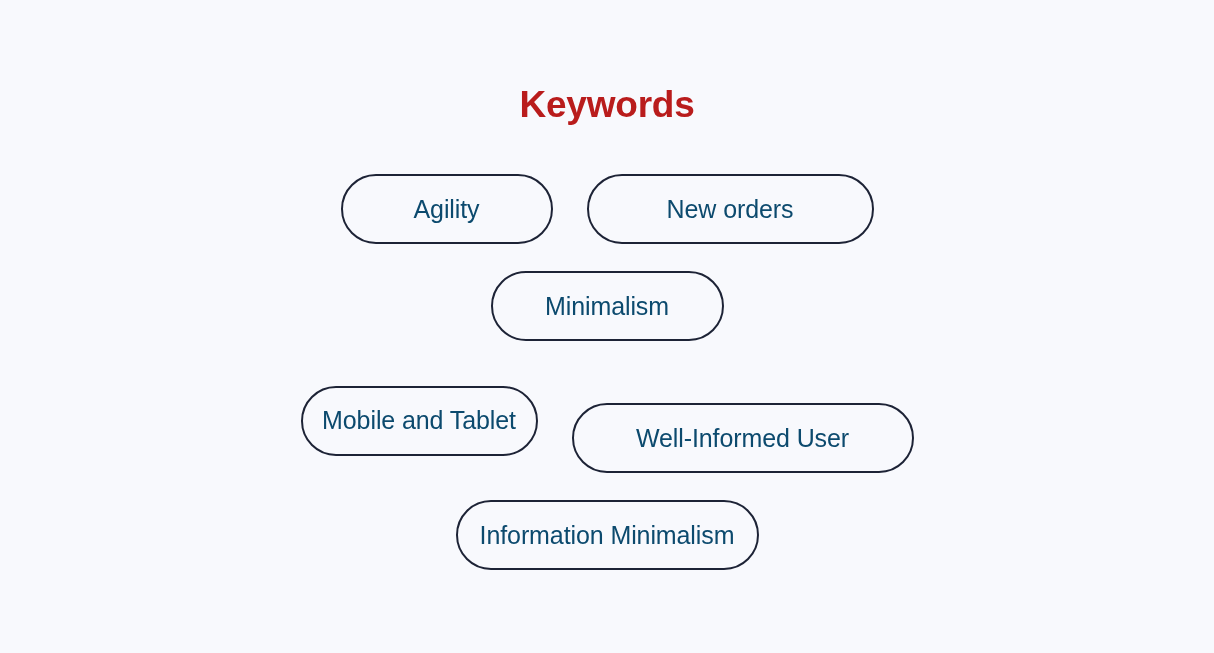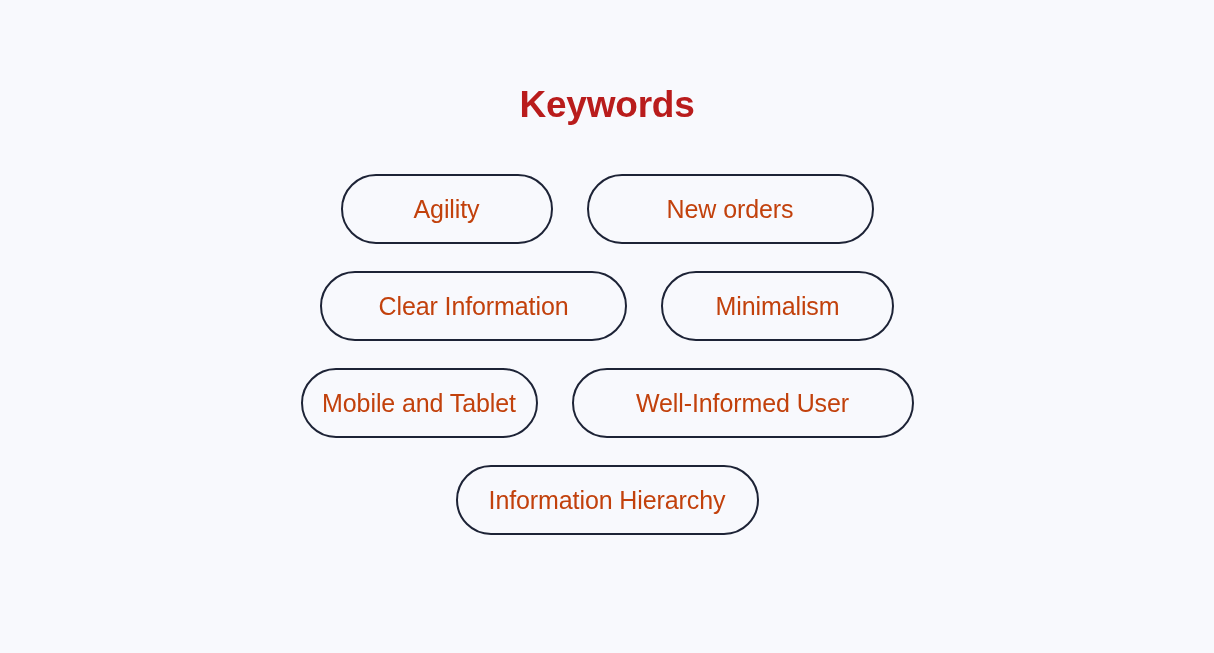--- a/index.html
+++ b/index.html
@@ -50,66 +50,65 @@
   }
   .pill {
     height: 70px;
     box-sizing: border-box;
     border: 2px solid #1d2336;
     border-radius: 40px;
     background: transparent;
     display: flex;
     align-items: center;
     justify-content: center;
-    color: #c2410c;
+    color: #0c4a6e;
     font-size: 25px;
     font-weight: 400;
     letter-spacing: -0.1px;
     white-space: nowrap;
     line-height: 1;
   }
   
   .row-0 .pill { margin: 0 17px; }
   .row-1 .pill { margin: 0 17px; }
   .row-2 .pill { margin: 0 17px; }
   .row-3 .pill { margin: 0 17px; }
 
   .pill.w-agility      { width: 212px; }
   .pill.w-neworders    { width: 287px; }
   .pill.w-optimization { width: 208px; }
   .pill.w-clearinfo    { width: 307px; }
   .pill.w-minimalism   { width: 233px; }
   .pill.w-mobiletablet { width: 237px; }
-  .pill.w-wellinformed { width: 342px; }
+  .pill.w-wellinformed { width: 342px; margin-top: 35px; }
   .pill.w-newfeatures  { width: 248px; }
   .pill.w-intuitive    { width: 164px; }
   .pill.w-infohier     { width: 303px; }
 </style>
 </head>
 <body>
 
 <div class="canvas">
 
   <div class="page-title">Keywords</div>
 
   <div class="keyword-rows">
 
     <div class="keyword-row row-0">
       <div class="pill w-agility">Agility</div>
       <div class="pill w-neworders">New orders</div>
     </div>
 
     <div class="keyword-row row-1">
-      <div class="pill w-clearinfo">Clear Information</div>
       <div class="pill w-minimalism">Minimalism</div>
     </div>
 
     <div class="keyword-row row-2">
       <div class="pill w-mobiletablet">Mobile and Tablet</div>
       <div class="pill w-wellinformed">Well-Informed User</div>
     </div>
 
     <div class="keyword-row row-3">
-      <div class="pill w-infohier">Information Hierarchy</div>
+      <div class="pill w-infohier">Information Minimalism</div>
     </div>
 
   </div>
 </div>
 
 </body></html>

